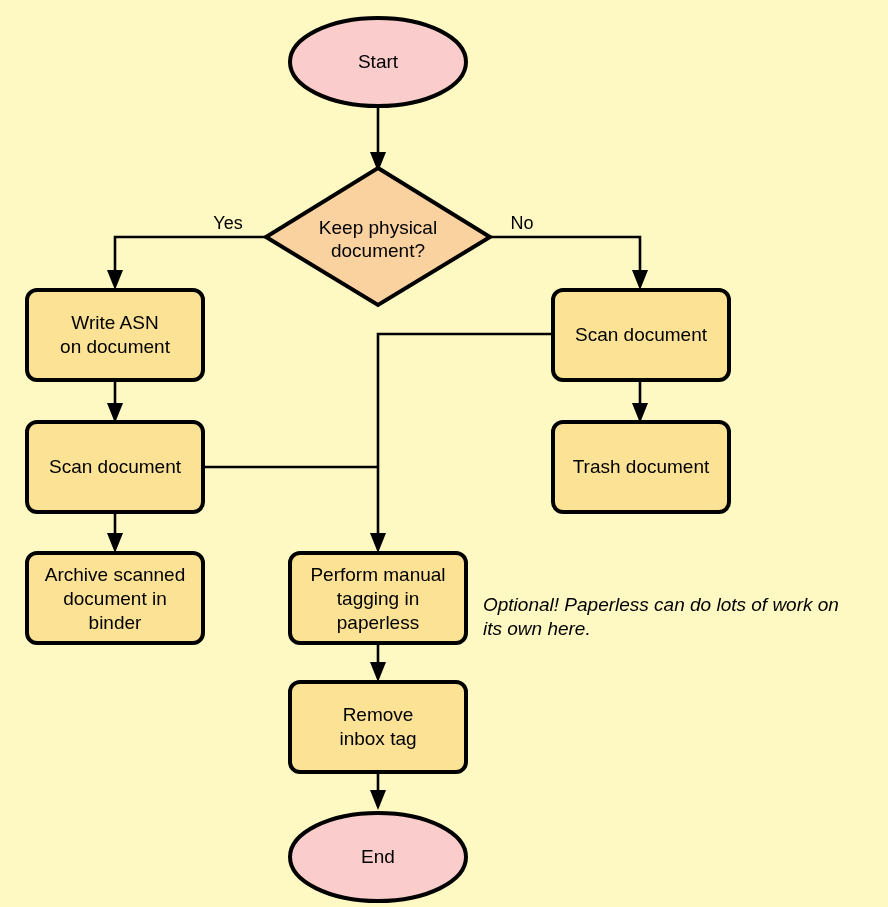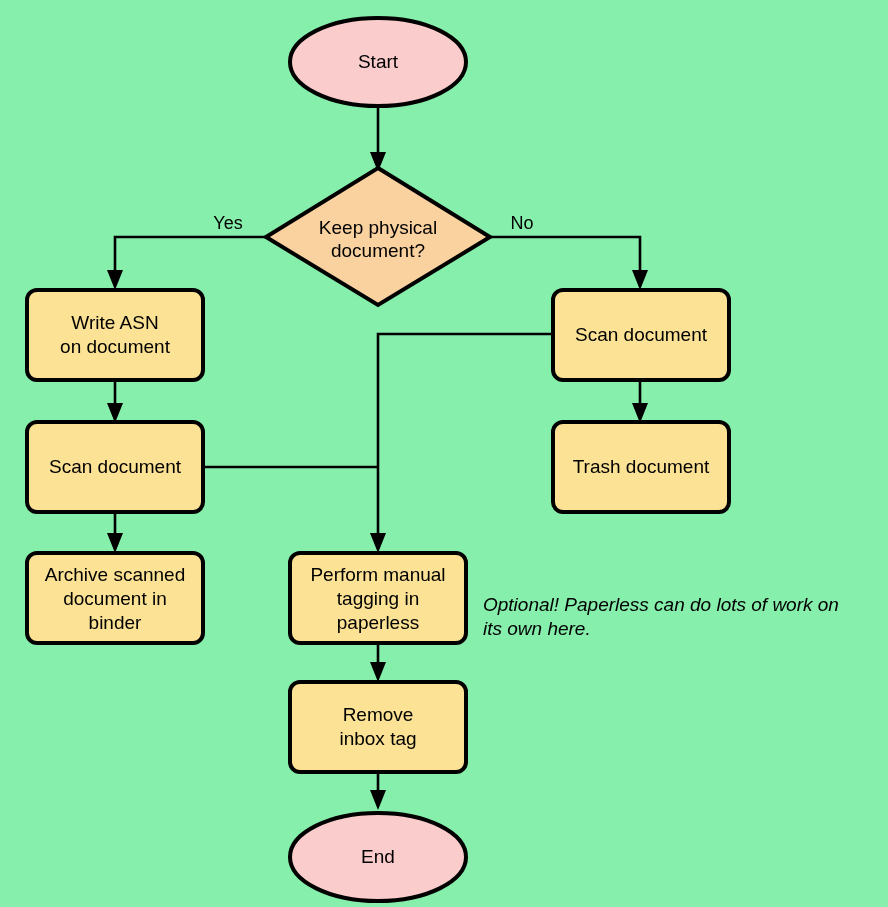--- a/index.html
+++ b/index.html
@@ -10,21 +10,21 @@
   body {
     width: 888px;
     height: 907px;
     overflow: hidden;
     font-family: "Liberation Sans", sans-serif;
   }
   #flowchart-root {
     position: relative;
     width: 888px;
     height: 907px;
-    background: #86efac;
+    background: #fef9c3;
   }
   #flow-svg {
     position: absolute;
     top: 0;
     left: 0;
     width: 888px;
     height: 907px;
   }
   .node-label {
     font-family: "Liberation Sans", sans-serif;

